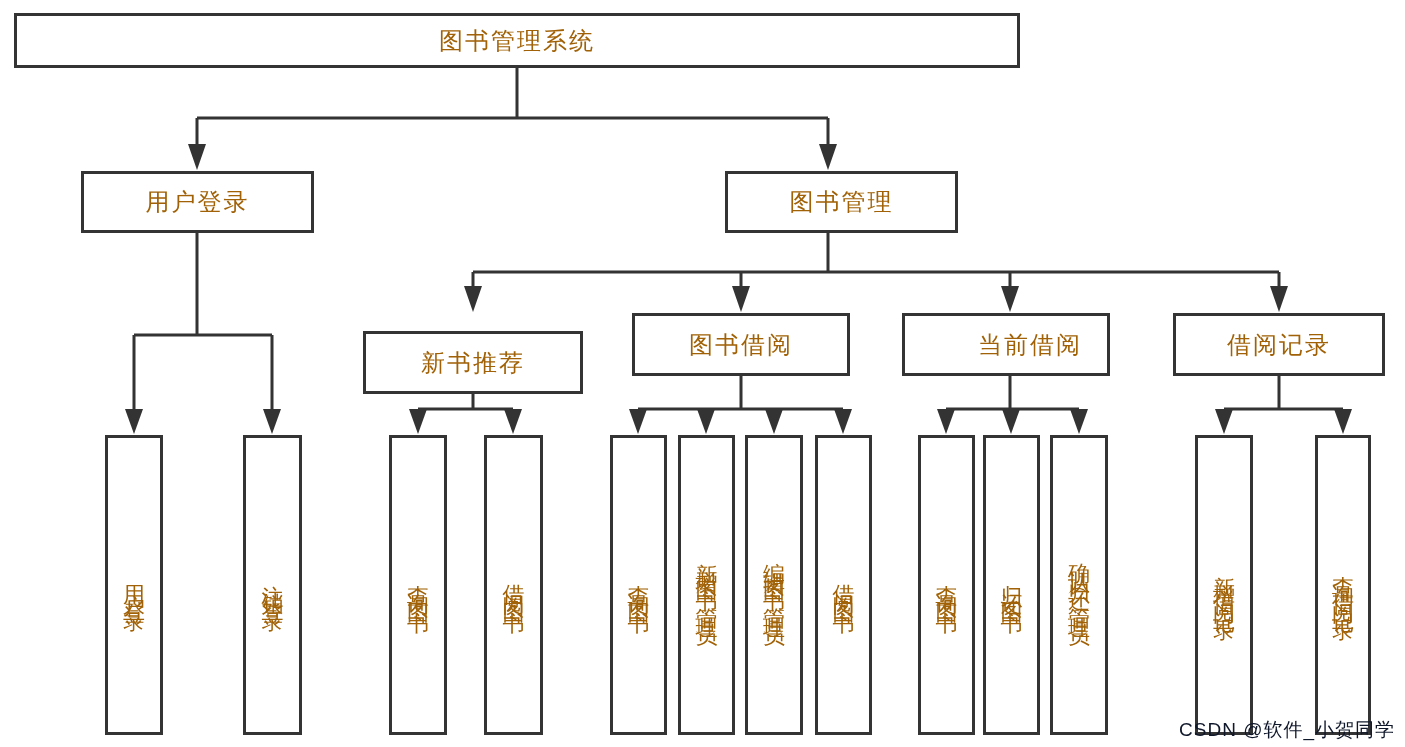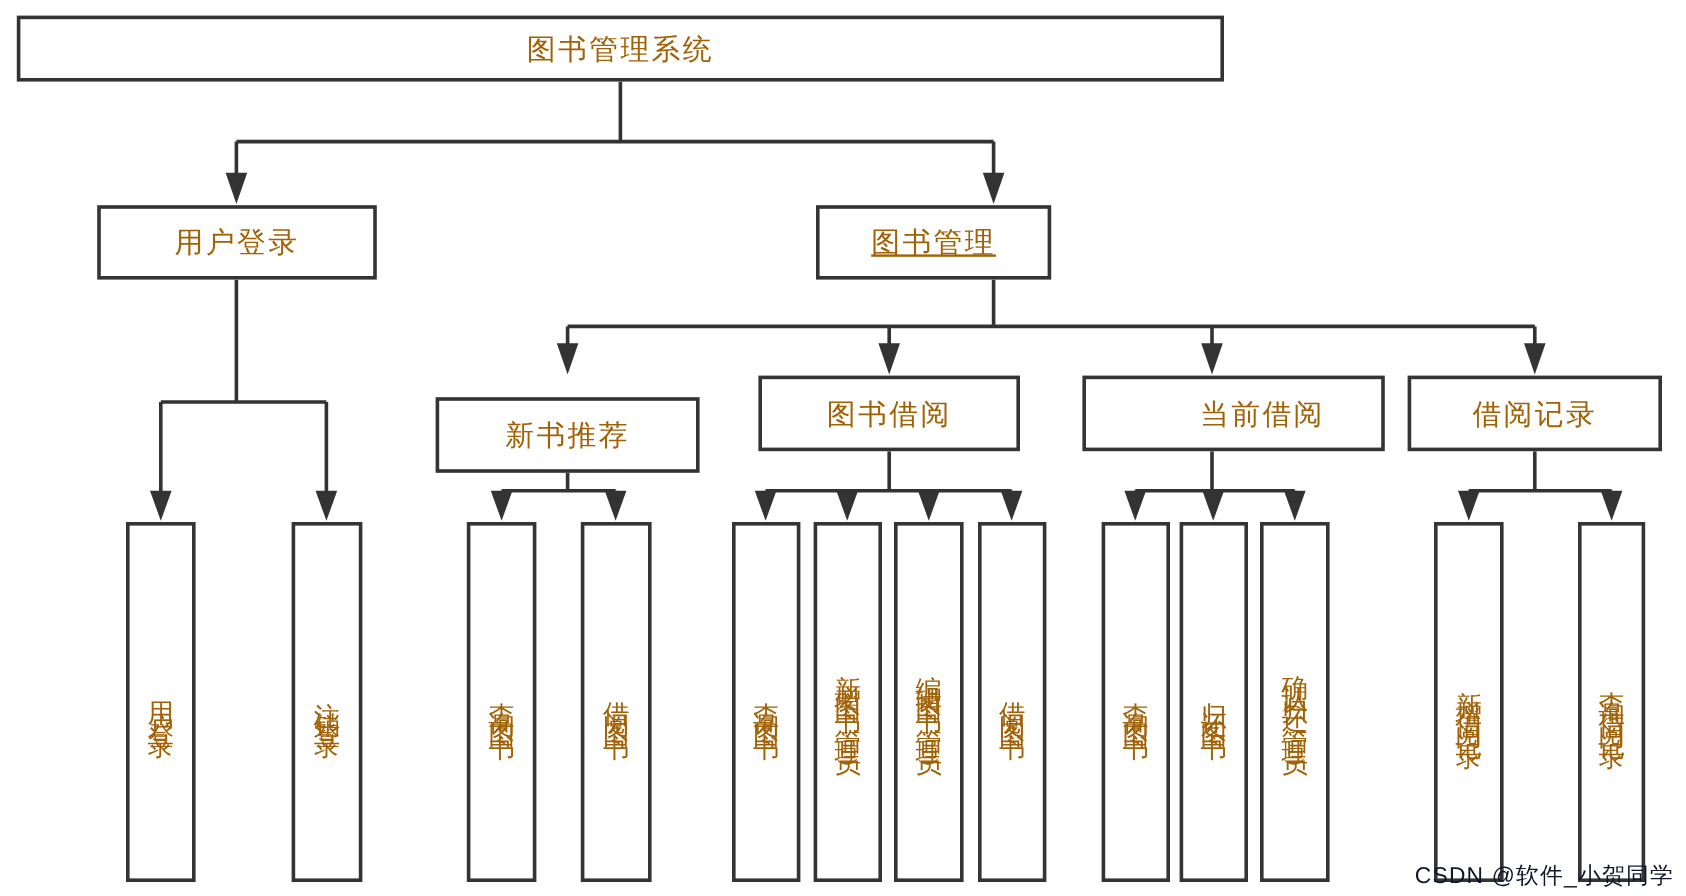--- a/index.html
+++ b/index.html
@@ -107,31 +107,31 @@
     <polygon points="1334,409 1352,409 1343,434"></polygon>
   </svg>
 
   <div class="box hbox" style="left:14px; top:13px; width:1006px; height:55px;">
     <span>图书管理系统</span>
   </div>
 
   <div class="box hbox" style="left:81px; top:171px; width:233px; height:62px;">
     <span>用户登录</span>
   </div>
-  <div class="box hbox" style="left:680px; top:171px; width:196px; height:62px;text-decoration:underline;">
+  <div class="box hbox" style="left:725px; top:171px; width:233px; height:62px;">
     <span>图书管理</span>
   </div>
 
   <div class="box hbox" style="left:363px; top:331px; width:220px; height:63px;">
     <span>新书推荐</span>
   </div>
   <div class="box hbox" style="left:632px; top:313px; width:218px; height:63px;text-align:right;">
     <span>图书借阅</span>
   </div>
-  <div class="box hbox" style="left:902px; top:313px; width:252px; height:63px;padding-left:48px;">
+  <div class="box hbox" style="left:902px; top:313px; width:208px; height:63px;padding-left:48px;">
     <span>当前借阅</span>
   </div>
   <div class="box hbox" style="left:1173px; top:313px; width:212px; height:63px;">
     <span>借阅记录</span>
   </div>
 
   <div class="box vbox" style="left:105px; top:435px; width:58px; height:300px;">
     <span>用户登录</span>
   </div>
   <div class="box vbox" style="left:243px; top:435px; width:59px; height:300px;">

